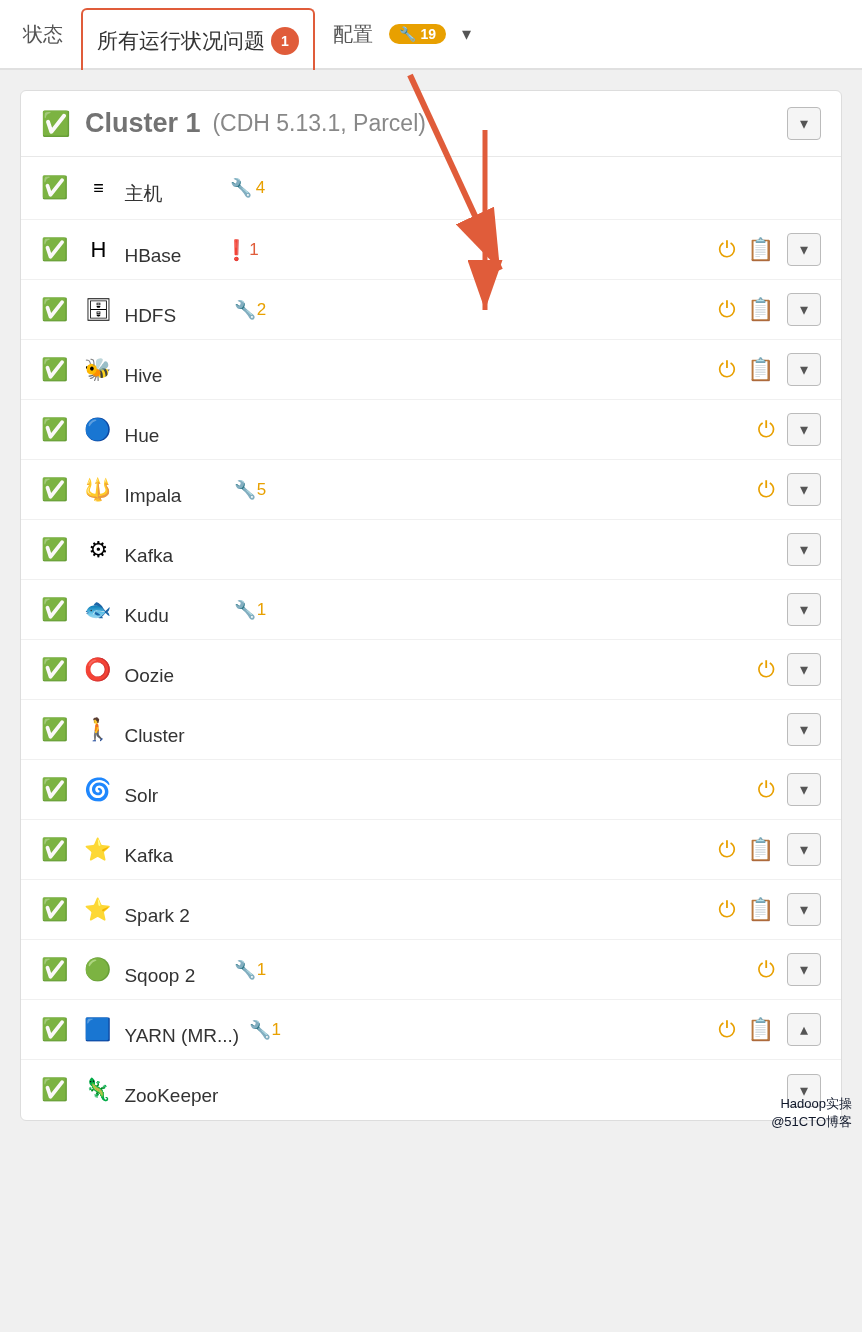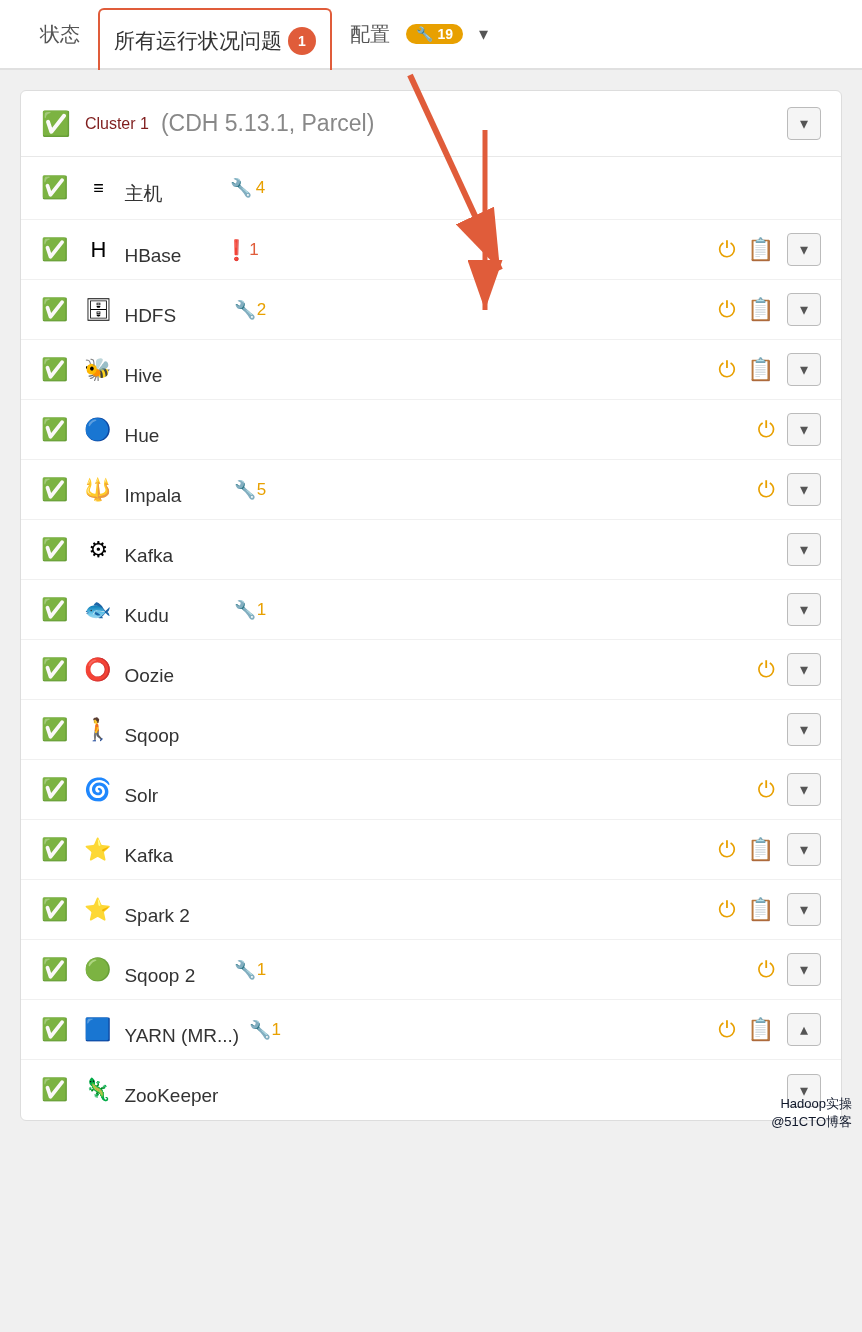--- a/index.html
+++ b/index.html
@@ -9,21 +9,21 @@
       width: 862px;
       min-height: 1332px;
     }
 
     
     .top-nav {
       display: flex;
       align-items: center;
       background: #fff;
       border-bottom: 2px solid #e0e0e0;
-      padding: 0 22px;
+      padding: 0 5px;
       height: 70px;
       position: relative;
     }
 
     .nav-item {
       display: flex;
       align-items: center;
       padding: 0 18px;
       height: 100%;
       font-size: 20px;
@@ -116,23 +116,23 @@
       border-bottom: 1px solid #e8e8e8;
     }
 
     .cluster-header .status-icon {
       color: #2ecc71;
       font-size: 24px;
       margin-right: 14px;
     }
 
     .cluster-name {
-      font-size: 16px;
-      font-weight: normal;
-      color: #7f1d1d;
+      font-size: 27px;
+      font-weight: bold;
+      color: #737373;
     }
 
     .cluster-version {
       font-size: 23px;
       color: #888;
       margin-left: 12px;
     }
 
     .cluster-actions {
       margin-left: auto;
@@ -383,21 +383,21 @@
       <span class="service-name">Oozie</span>
 
       <div class="service-actions">
         <span class="action-icon">⏻</span>
             <button class="dropdown-btn">▾</button>
       </div>
     </div>
         <div class="service-row">
       <span class="status-check">✅</span>
       <div class="service-icon">🚶</div>
-      <span class="service-name">Sqoop</span>
+      <span class="service-name">Cluster</span>
 
       <div class="service-actions">
         <button class="dropdown-btn">▾</button>
       </div>
     </div>
         <div class="service-row">
       <span class="status-check">✅</span>
       <div class="service-icon">🌀</div>
       <span class="service-name">Solr</span>
 

